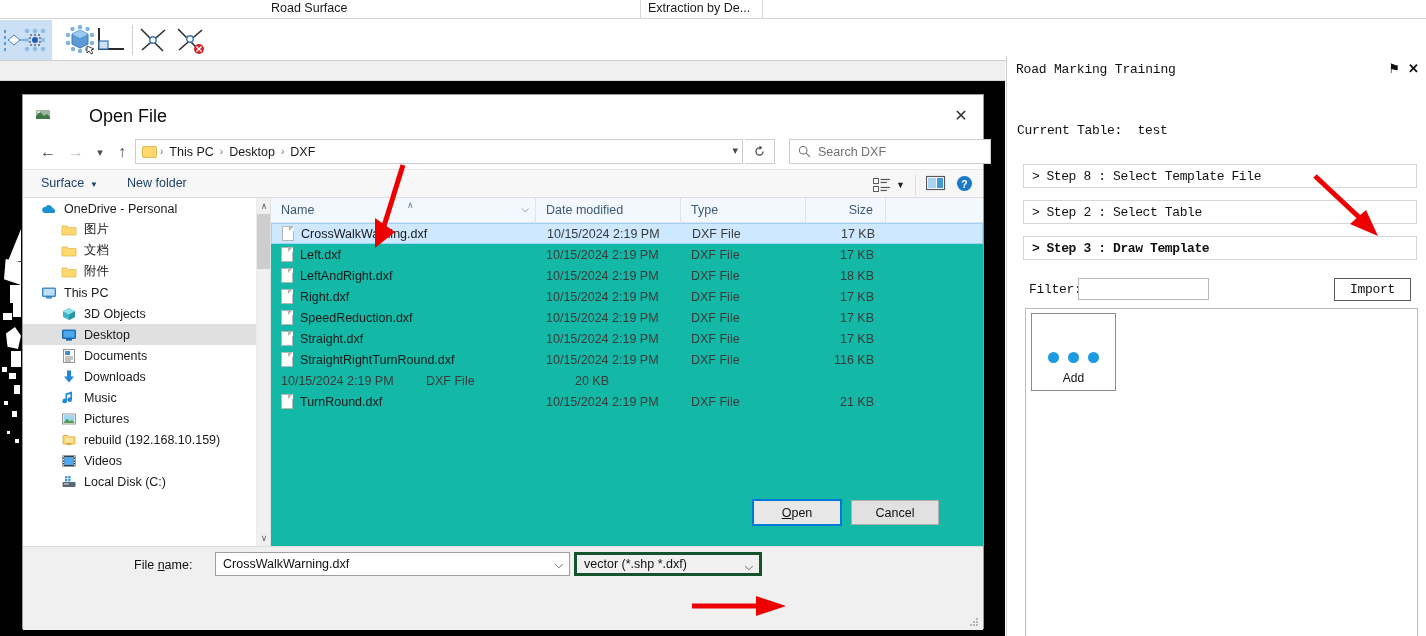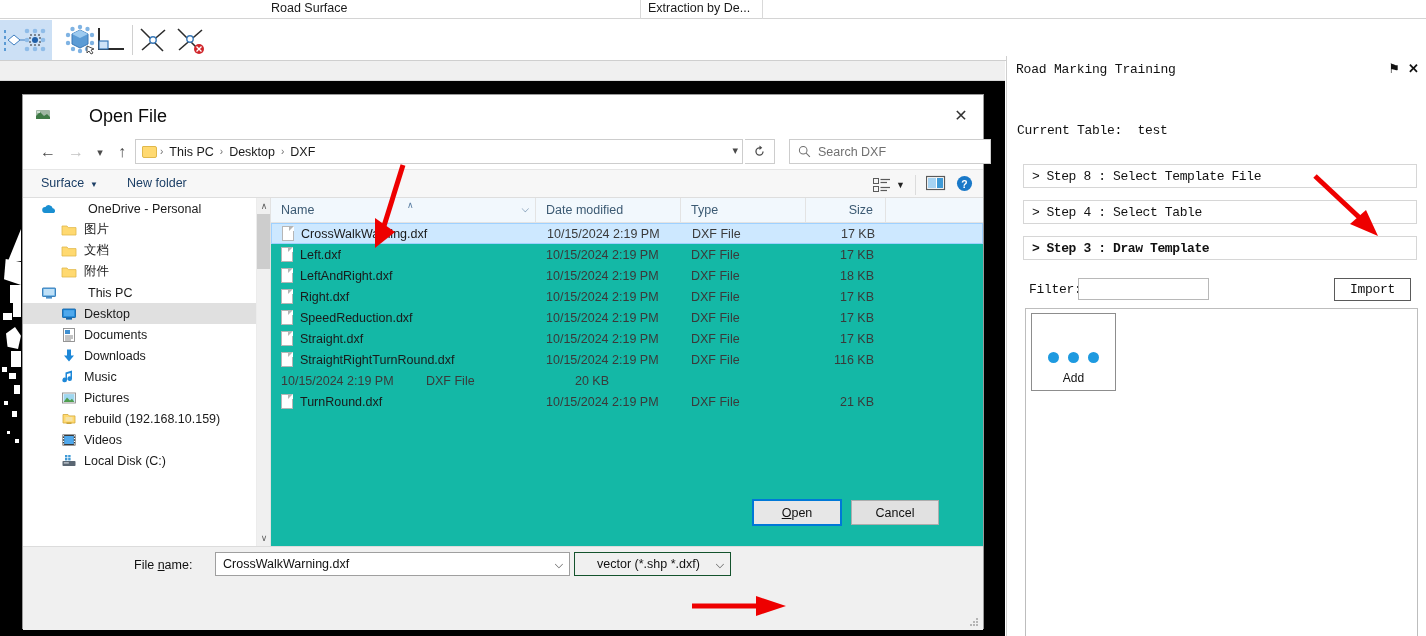--- a/index.html
+++ b/index.html
@@ -153,21 +153,21 @@
     position: relative; width: 247px; height: 348px;
     background: #fff; overflow: hidden;
   }
   .tree-row {
     display:flex; align-items:center; height: 21px;
     font-size: 12.5px; color: #1a1a1a; white-space: nowrap;
   }
   .tree-row.sel { background: #e0e0e0; }
   .tree-ico { width: 16px; height: 16px; margin-right: 7px; flex:0 0 16px;
               display:flex; align-items:center; justify-content:center; }
-  .tree-l0 { padding-left: 18px; gap: 24px; }
+  .tree-l0 { padding-left: 18px; }
   .tree-l1 { padding-left: 38px; }
   .tree-scroll {
     position:absolute; right:0; top:0; width: 14px; height: 348px;
     background: #f0f0f0; border-left: 1px solid #ececec;
   }
   .ts-arrow { width:14px; height:16px; display:flex; align-items:center;
               justify-content:center; font-size:9px; color:#606060; }
   .ts-thumb { position:absolute; left:0; top:16px; width:14px; height:55px; background:#cdcdcd; }
   .ts-bot { position:absolute; left:0; bottom:0; }
 
@@ -219,23 +219,23 @@
   }
   .fn-label u { text-decoration: underline; }
   .fn-input {
     position:absolute; left: 192px; top: 5px; width: 355px; height: 24px;
     border: 1px solid #9f9f9f; background: #fff;
     display:flex; align-items:center; padding-left: 7px;
     font-size: 12.5px; color: #111;
   }
   .fn-drop { position:absolute; right: 6px; top: 5px; font-size: 11px; color:#555; }
   .type-select {
-    position:absolute; left: 551px; top: 5px; width: 157px; height: 24px;
-    border: 1px solid #14532d; background: #f0f0f0;
-    display:flex; align-items:center; padding-left: 22px;
+    position:absolute; left: 551px; top: 5px; width: 188px; height: 24px;
+    border: 3px solid #14532d; background: #f0f0f0;
+    display:flex; align-items:center; padding-left: 7px;
     font-size: 12.5px; color: #111;
   }
   .btn {
     position:absolute; height: 25px; width: 88px;
     border: 1px solid #adadad; background: #e1e1e1;
     display:flex; align-items:center; justify-content:center;
     font-size: 12.5px; color: #111;
   }
   #btn-open { left: 753px; top: 500px; background:#e7e7e7; border:1px solid #0078d7;
               outline: 1px solid #0078d7; }
@@ -542,20 +542,30 @@
             <div class="tree-row tree-l0">
               <span class="tree-ico">
                 <svg width="16" height="16" viewBox="0 0 16 16">
                   <rect x="1.5" y="3" width="13" height="8.5" rx="0.6" fill="#5ca9e0" stroke="#2f77b5" stroke-width="0.9"></rect>
                   <rect x="2.6" y="4" width="10.8" height="6.3" fill="#bfe0f7"></rect>
                   <rect x="5" y="12" width="6" height="1.6" fill="#4b90c9"></rect>
                 </svg>
               </span>
               <span>This PC</span>
             </div>
+            <div class="tree-row tree-l1">
+              <span class="tree-ico">
+                <svg width="16" height="16" viewBox="0 0 16 16">
+                  <polygon points="8,2 14,5.2 14,11 8,14 2,11 2,5.2" fill="#3fb6c8"></polygon>
+                  <polygon points="8,2 14,5.2 8,8.4 2,5.2" fill="#8fe0e9"></polygon>
+                  <polygon points="8,8.4 14,5.2 14,11 8,14" fill="#2b93a6"></polygon>
+                </svg>
+              </span>
+              <span>3D Objects</span>
+            </div>
             <div class="tree-row tree-l1 sel">
               <span class="tree-ico">
                 <svg width="16" height="16" viewBox="0 0 16 16">
                   <rect x="1.5" y="3" width="13" height="8.5" rx="0.6" fill="#1e88d8" stroke="#1565a8" stroke-width="0.9"></rect>
                   <rect x="2.8" y="4.2" width="10.4" height="6" fill="#4fa8ec"></rect>
                   <rect x="5" y="12" width="6" height="1.6" fill="#1565a8"></rect>
                 </svg>
               </span>
               <span>Desktop</span>
             </div>
@@ -785,21 +795,21 @@
       <span>Current Table:</span>
       <span style="padding-left:8px;">test</span>
     </div>
 
     <div class="rp-step" id="rp-step1">
       <span style="padding-right:7px;">&gt;</span>
       <span>Step 8 : Select Template File</span>
     </div>
     <div class="rp-step" id="rp-step2">
       <span style="padding-right:7px;">&gt;</span>
-      <span>Step 4 : Select Table</span>
+      <span>Step 2 : Select Table</span>
     </div>
     <div class="rp-step" id="rp-step3">
       <span style="padding-right:7px;">&gt;</span>
       <span>Step 3 : Draw Template</span>
     </div>
 
     <div class="rp-filter-label">Filter:</div>
     <div class="rp-filter-input"></div>
     <div class="btn-import">Import</div>
 

